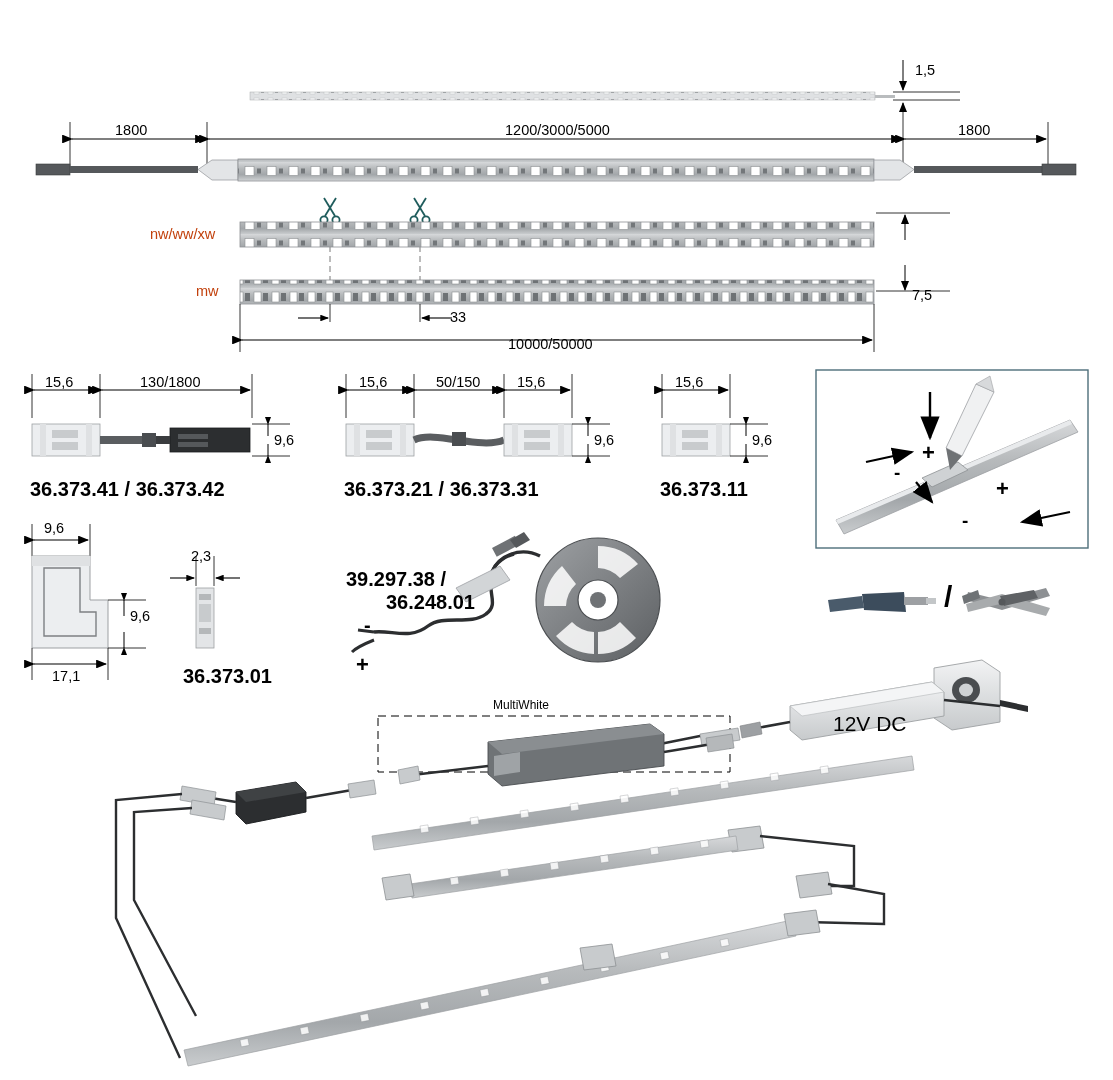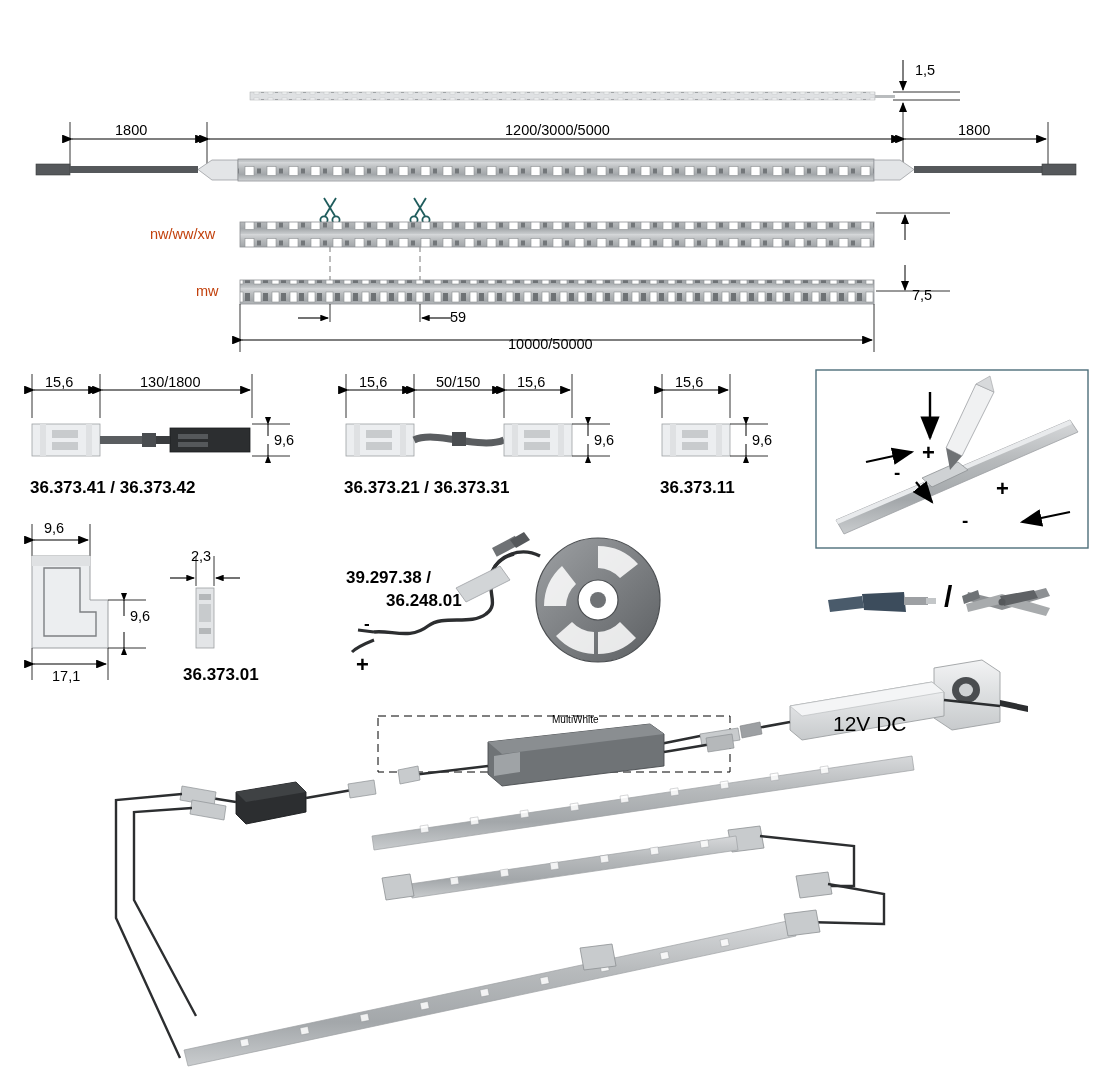--- a/index.html
+++ b/index.html
@@ -1,20 +1,20 @@
 <!DOCTYPE html>
 <html><head>
 <meta charset="utf-8">
 <style>
   html,body{margin:0;padding:0;background:#ffffff;}
   body{width:1113px;height:1080px;position:relative;overflow:hidden;
        font-family:"Liberation Sans", sans-serif;color:#000;}
   .sheet{position:absolute;left:0;top:0;width:922px;height:1080px;}
   .lbl{position:absolute;font-size:14.5px;color:#000;white-space:nowrap;}
-  .lbl-b{position:absolute;font-size:17px;font-weight:bold;color:#000;white-space:nowrap;}
+  .lbl-b{position:absolute;font-size:20px;font-weight:bold;color:#000;white-space:nowrap;}
   .lbl-teal{position:absolute;font-size:14.5px;color:#c2410c;white-space:nowrap;}
   .big-plus{position:absolute;font-size:22px;font-weight:bold;}
   svg{display:block;}
 </style>
 </head>
 <body>
 
 <div class="sheet">
 
 <svg width="1113" height="1080" viewBox="0 0 1113 1080">
@@ -381,21 +381,21 @@
 </svg>
 
 <div class="lbl" style="left:915px;top:62px;">1,5</div>
 <div class="lbl" style="left:115px;top:122px;">1800</div>
 <div class="lbl" style="left:505px;top:122px;">1200/3000/5000</div>
 <div class="lbl" style="left:958px;top:122px;">1800</div>
 
 <div class="lbl-teal" style="left:150px;top:226px;">nw/ww/xw</div>
 <div class="lbl-teal" style="left:196px;top:283px;">mw</div>
 <div class="lbl" style="left:912px;top:287px;">7,5</div>
-<div class="lbl" style="left:450px;top:309px;">59</div>
+<div class="lbl" style="left:450px;top:309px;">33</div>
 <div class="lbl" style="left:508px;top:336px;">10000/50000</div>
 
 <div class="lbl" style="left:45px;top:374px;">15,6</div>
 <div class="lbl" style="left:140px;top:374px;">130/1800</div>
 <div class="lbl" style="left:274px;top:432px;">9,6</div>
 <div class="lbl-b" style="left:30px;top:478px;">36.373.41 / 36.373.42</div>
 
 <div class="lbl" style="left:359px;top:374px;">15,6</div>
 <div class="lbl" style="left:436px;top:374px;">50/150</div>
 <div class="lbl" style="left:517px;top:374px;">15,6</div>
@@ -417,16 +417,16 @@
 <div class="big-plus" style="left:356px;top:652px;">+</div>
 <div class="lbl-b" style="left:364px;top:614px;">-</div>
 
 <div class="big-plus" style="left:922px;top:440px;">+</div>
 <div class="big-plus" style="left:996px;top:476px;">+</div>
 <div class="lbl-b" style="left:894px;top:462px;font-size:19px;">-</div>
 <div class="lbl-b" style="left:962px;top:510px;font-size:19px;">-</div>
 
 <div class="lbl-b" style="left:944px;top:580px;font-size:30px;">/</div>
 
-<div class="lbl" style="left:552px;top:698px;font-size:10px;margin-top:16px;">MultiWhite</div>
+<div class="lbl" style="left:493px;top:698px;font-size:12px;">MultiWhite</div>
 <div class="lbl" style="left:833px;top:712px;font-size:21px;">12V DC</div>
 
 </div>
 
 </body></html>

